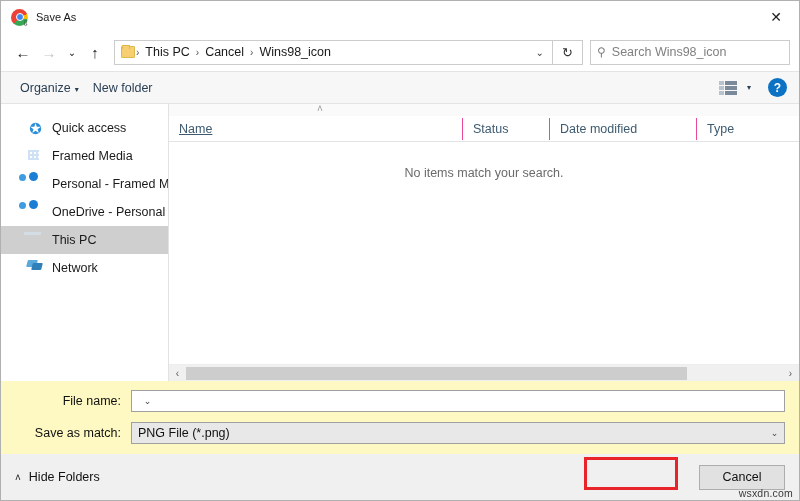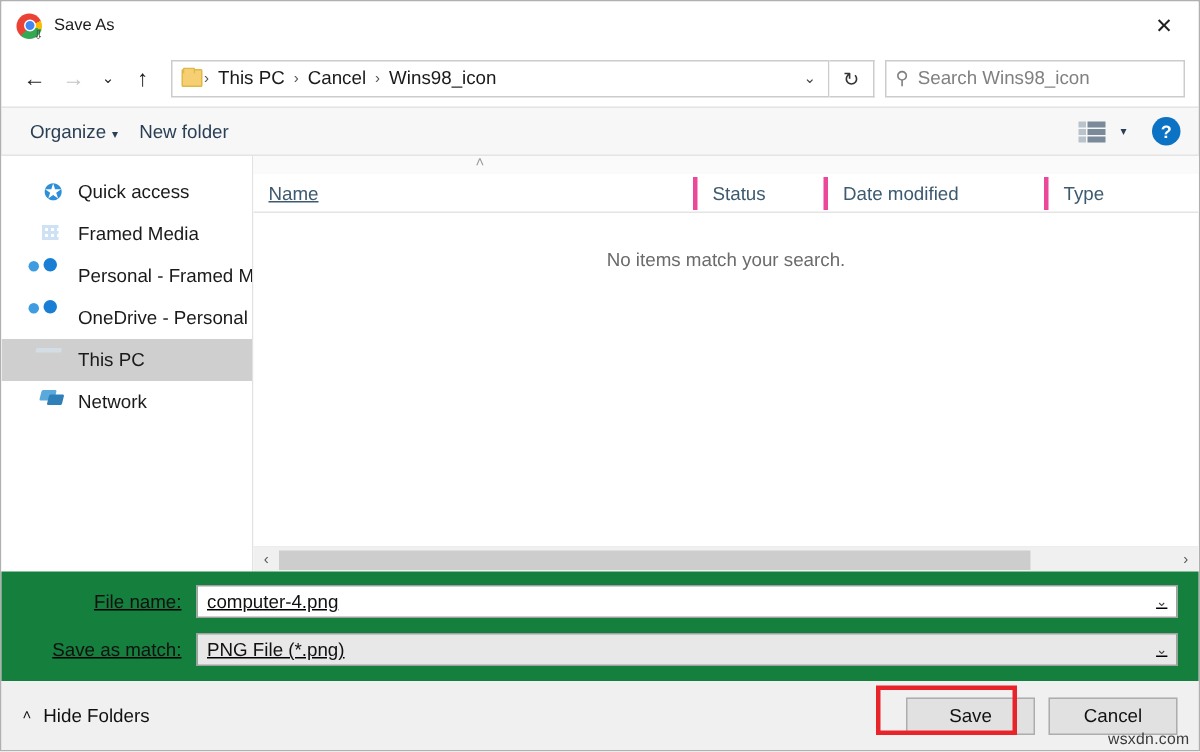--- a/index.html
+++ b/index.html
@@ -288,21 +288,21 @@
     align-items: center;
     border-bottom: 1px solid #e4e4e4;
     background: #ffffff;
   }
   .col {
     font-size: 12.5px;
     color: #3d5a70;
     padding-left: 10px;
     height: 22px;
     line-height: 22px;
-    border-left: 3px solid #ec4899;
+    border-left: 1px solid #ec4899;
     cursor: pointer;
     white-space: nowrap;
     overflow: hidden;
   }
   .col:first-child { border-left: none; }
   .col.c-name { width: 293px; flex: 0 0 293px; text-decoration: underline; }
   .col.c-status { width: 87px; flex: 0 0 87px; }
   .col.c-date { width: 147px; flex: 0 0 147px; }
   .col.c-type { flex: 1 1 auto; }
 
@@ -330,23 +330,22 @@
   .hs-track { flex: 1 1 auto; height: 17px; position: relative; }
   .hs-thumb {
     position: absolute; left: 0; top: 2px;
     width: 84%; height: 13px;
     background: #cdcdcd; cursor: pointer;
   }
 
   
   .formarea {
     flex: 0 0 62px;
-    background: #15803d;
+    background: #fef9c3;
     padding: 9px 14px 0 14px;
-    text-decoration: underline;
   }
   .formrow {
     display: flex;
     align-items: center;
     height: 22px;
     margin-bottom: 10px;
   }
   .flabel {
     width: 116px;
     flex: 0 0 116px;
@@ -522,39 +521,37 @@
         </div>
         <div class="hs-arrow">›</div>
       </div>
     </div>
   </div>
 
   <div class="formarea">
     <div class="formrow">
       <div class="flabel">File name:</div>
       <div class="combo">
-        <span class="combo-val">computer-4.png</span>
         <span class="combo-caret">⌄</span>
       </div>
     </div>
     <div class="formrow">
       <div class="flabel">Save as match:</div>
       <div class="combo readonly">
         <span class="combo-val">PNG File (*.png)</span>
         <span class="combo-caret">⌄</span>
       </div>
     </div>
   </div>
 
   <div class="footer">
     <div class="hide-folders">
       <span class="hf-caret">˄</span>
       <span>Hide Folders</span>
     </div>
     <div class="btn-group">
-      <div class="btn">Save</div>
       <div class="btn">Cancel</div>
     </div>
     <div class="highlight-box" style="border-color: rgb(232, 36, 42);"></div>
     <div class="watermark">wsxdn.com</div>
   </div>
 
 </div>
 
 </body></html>

